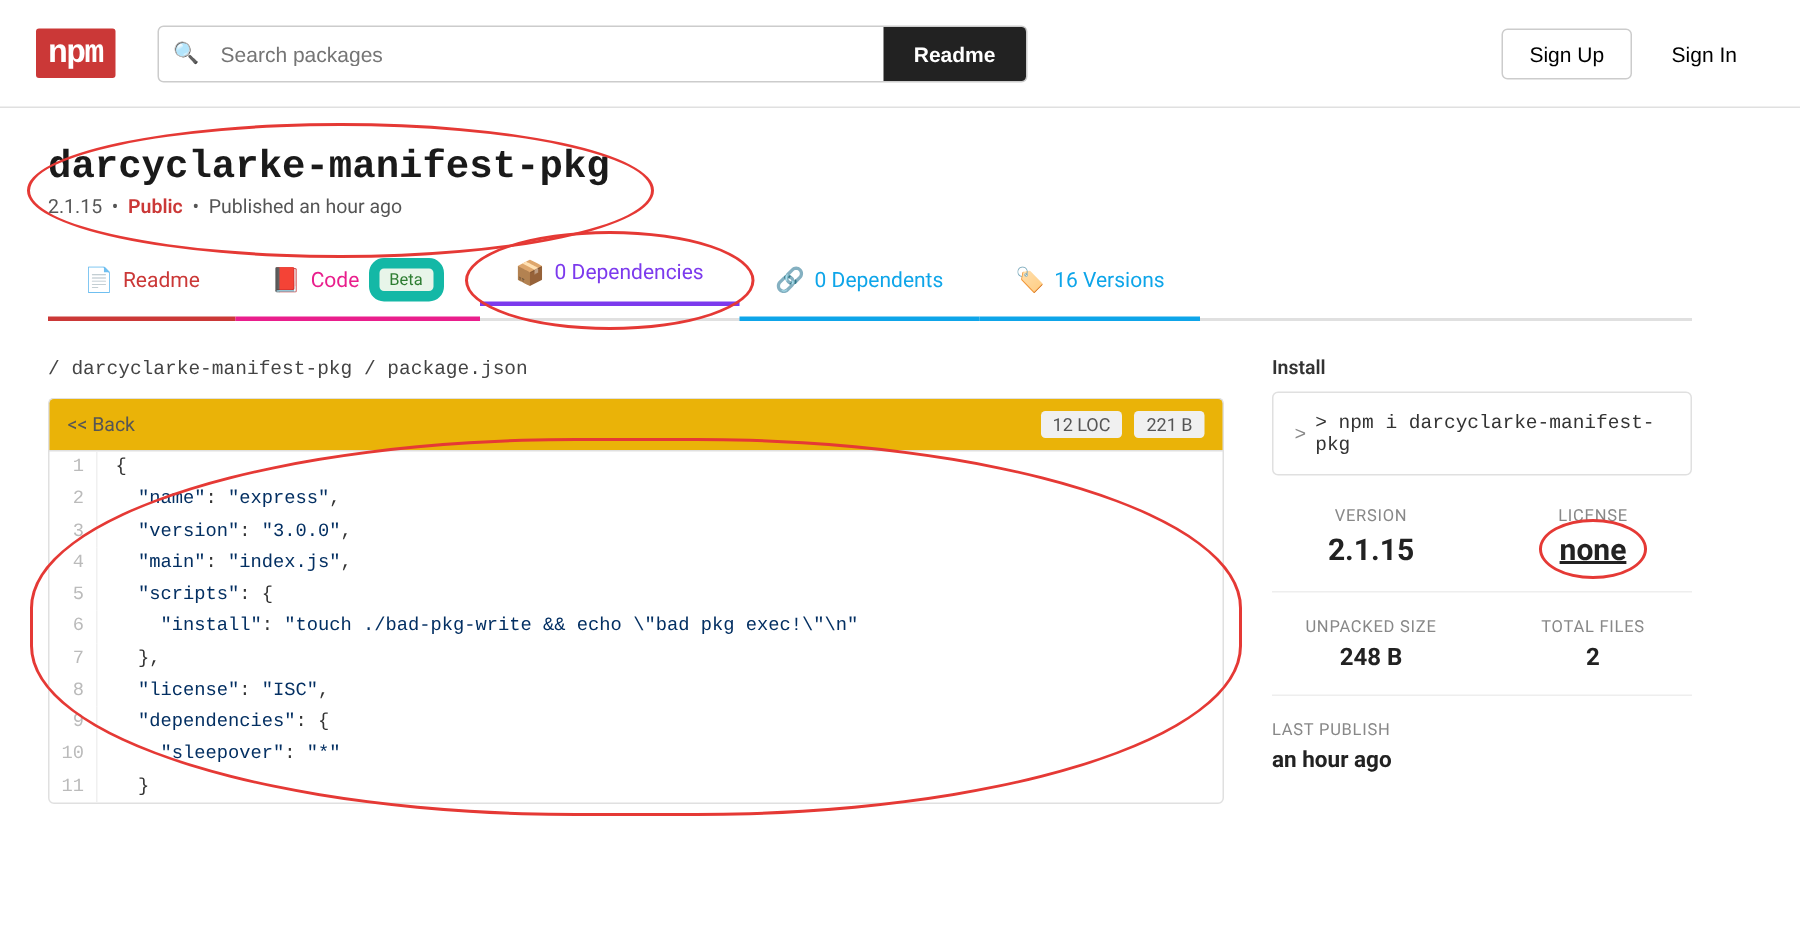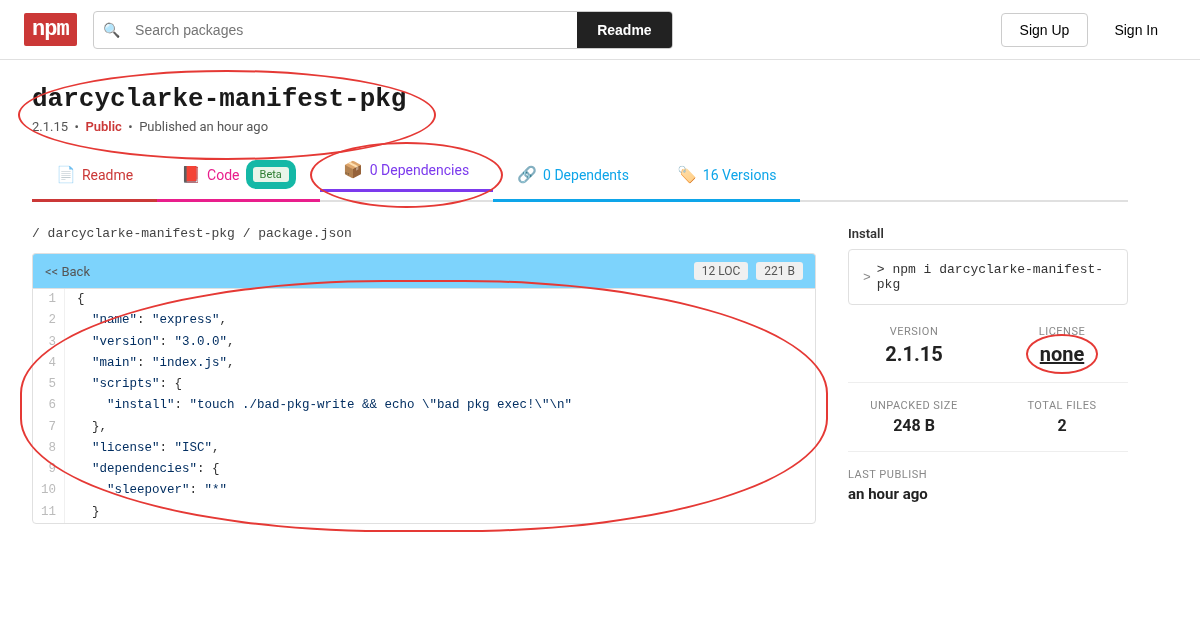--- a/index.html
+++ b/index.html
@@ -3,23 +3,23 @@
   <meta charset="utf-8">
   <style>
     * { box-sizing: border-box; margin: 0; padding: 0; }
     body { font-family: -apple-system, BlinkMacSystemFont, 'Segoe UI', Roboto, sans-serif; background: #fff; color: #333; font-size: 14px; }
 
     
     .header {
       display: flex;
       align-items: center;
       padding: 0 24px;
-      height: 60px;
+      height: 72px;
       border-bottom: 1px solid #e0e0e0;
-      gap: 16px;
+      gap: 28px;
     }
     .npm-logo {
       font-weight: 900;
       font-size: 22px;
       color: #cb3837;
       letter-spacing: -1px;
       font-family: 'Courier New', monospace;
       background: #cb3837;
       color: white;
       padding: 4px 8px;
@@ -196,21 +196,21 @@
 
     
     .code-file-header {
       display: flex;
       align-items: center;
       justify-content: space-between;
       padding: 8px 12px;
       border: 1px solid #e0e0e0;
       border-bottom: none;
       border-radius: 4px 4px 0 0;
-      background: #7dd3fc;
+      background: #eab308;
     }
     .back-link {
       font-size: 13px;
       color: #555;
       cursor: pointer;
       text-decoration: none;
     }
     .file-stats {
       display: flex;
       gap: 8px;

